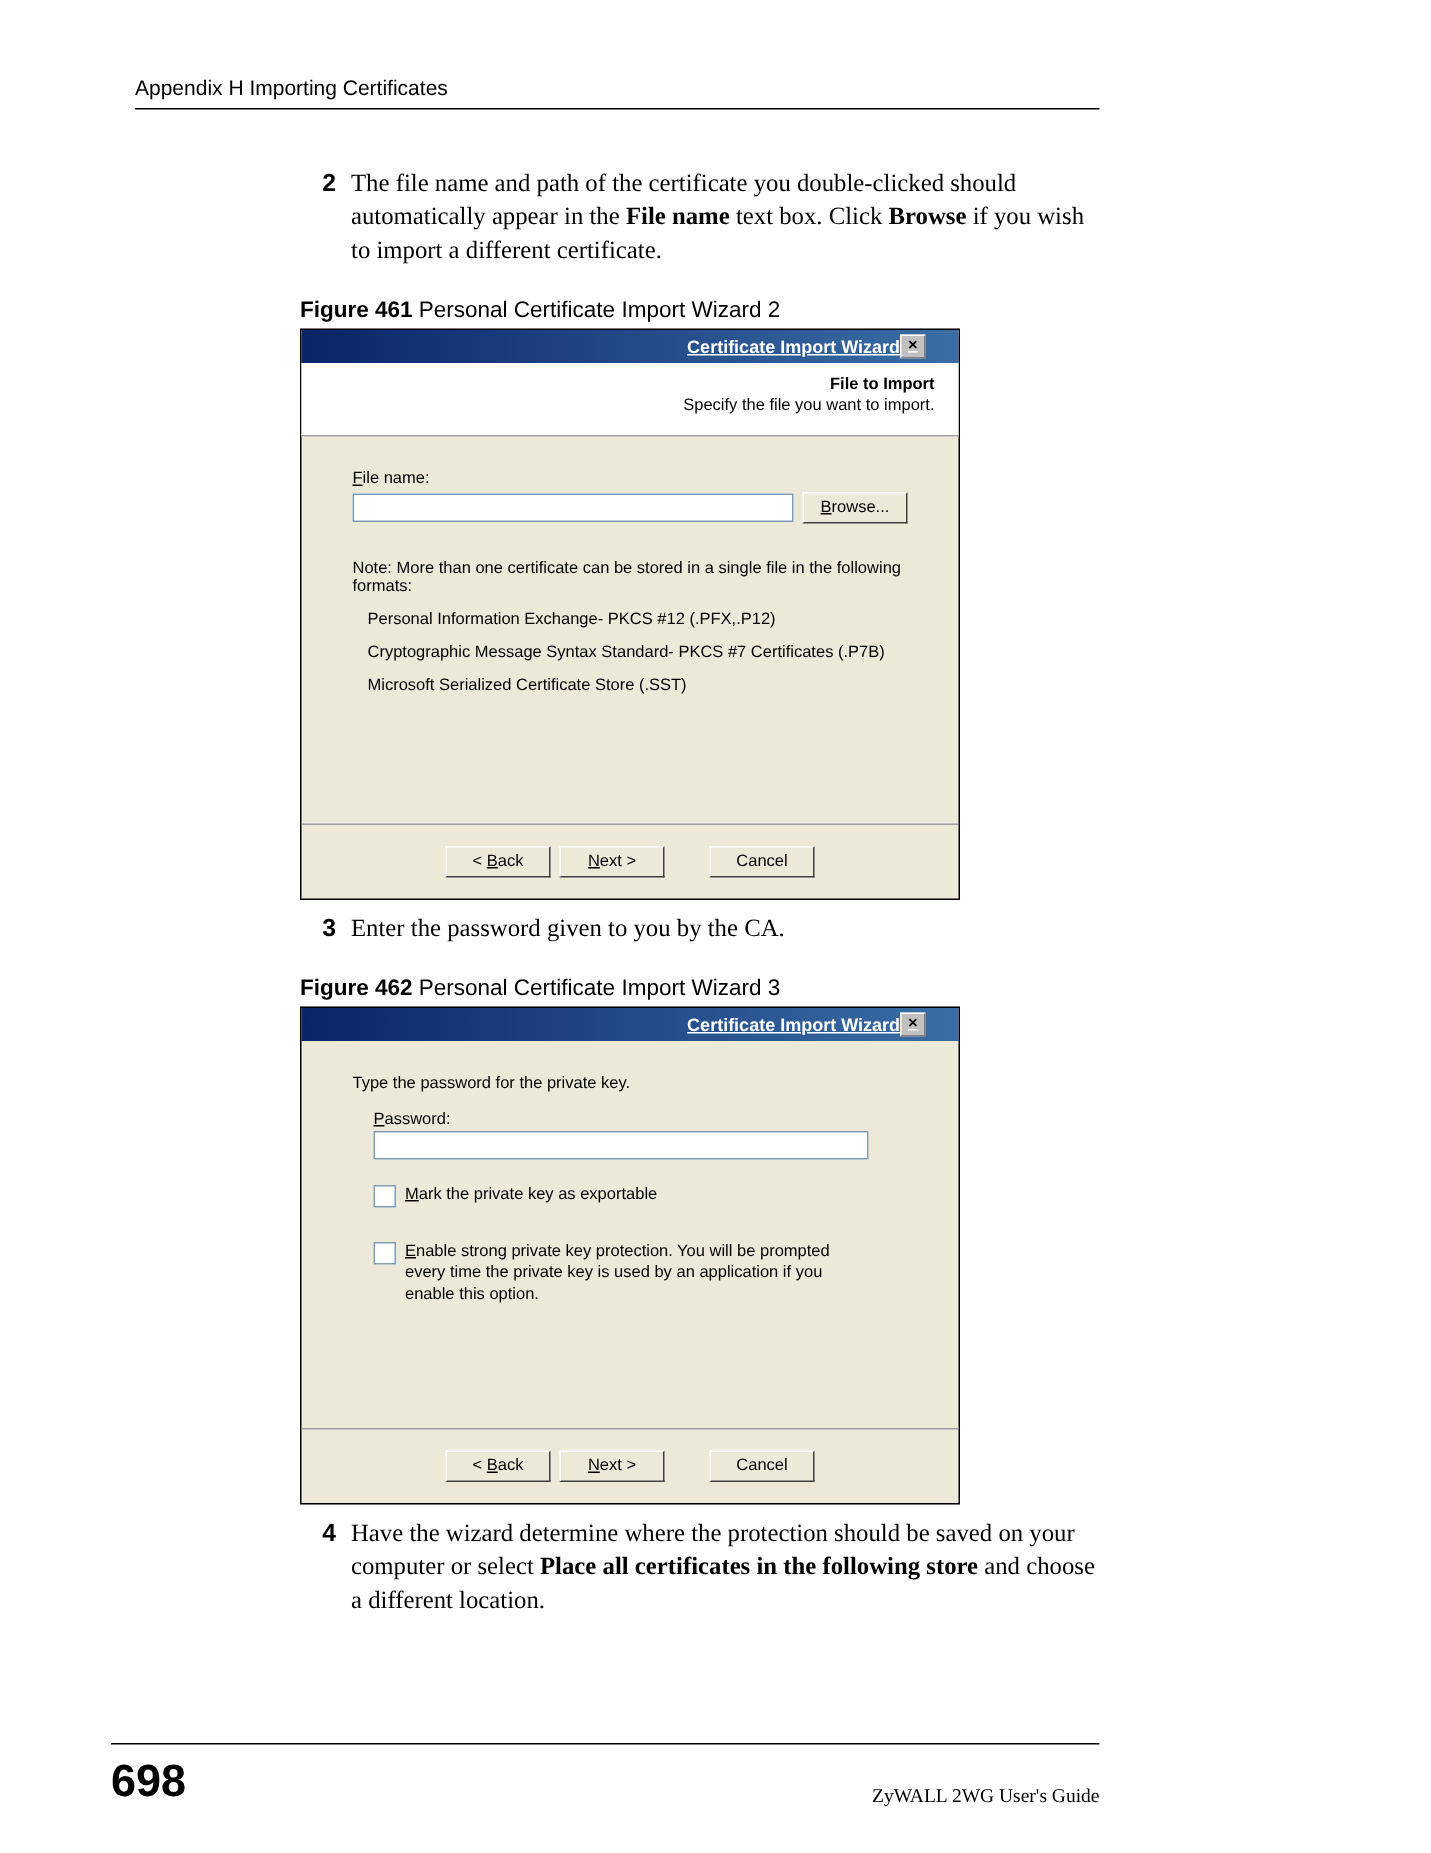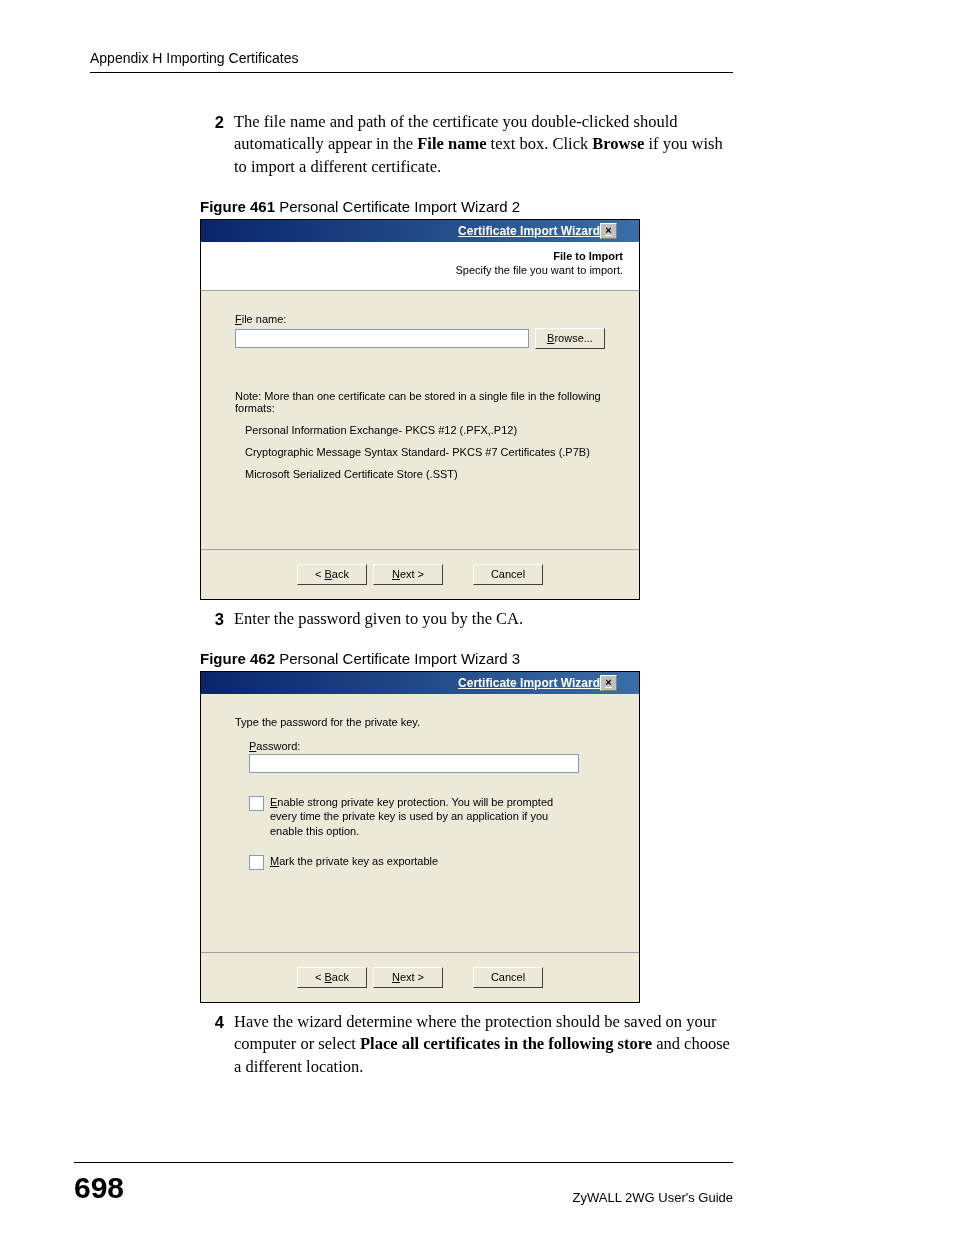--- a/index.html
+++ b/index.html
@@ -121,21 +121,21 @@
     min-width:70px;
     padding:0 10px;
     border:1px solid #404040;
     border-top-color:#fff;
     border-left-color:#fff;
     background:#ece9d8;
     box-sizing:border-box;
     line-height:18px;
     text-align:center;
   }
-  .note-block { margin-top:41px; }
+  .note-block { margin-top:24px; }
   .note-block div { margin-bottom:10px; }
   .note-block .indent { margin-left:10px; }
   .wiz-foot {
     border-top:1px solid #a0a0a0;
     padding:14px 12px 14px 12px;
     display:flex;
     justify-content:center;
     gap:6px;
   }
   .wiz-foot .gap { width:18px; }
@@ -169,21 +169,21 @@
     display:flex;
     justify-content:space-between;
     align-items:flex-end;
   }
   .page-num {
     font-family: Arial, Helvetica, sans-serif;
     font-size:30px;
     font-weight:bold;
   }
   .guide {
-    font-family: Liberation Sans, sans-serif;
+    font-family: Liberation Serif, serif;
     font-size:13px;
   }
 </style>
 </head>
 <body>
 
 <div class="page">
   <div class="header-line">Appendix H Importing Certificates</div>
 
   <div class="body-area">
@@ -254,32 +254,32 @@
       <div class="wiz-body" style="min-height:226px;">
         <div>Type the password for the private key.</div>
         <div style="margin-top:12px; margin-left:14px;">
           <div class="label-line">
             <span class="u">P</span><span>assword:</span>
           </div>
           <div class="pwd-input-wrap">
             <input class="txt-input" type="password" style="width: 330px;">
           </div>
 
+          <div class="chk-row second">
+            <div class="chkbox"></div>
+            <div class="chk-text">
+              <span class="u">M</span><span>ark the private key as exportable</span>
+            </div>
+          </div>
           <div class="chk-row">
             <div class="chkbox"></div>
             <div class="chk-text">
               <span class="u">E</span><span>nable strong private key protection. You will be prompted every time the private key is used by an application if you enable this option.</span>
             </div>
           </div>
-          <div class="chk-row second">
-            <div class="chkbox"></div>
-            <div class="chk-text">
-              <span class="u">M</span><span>ark the private key as exportable</span>
-            </div>
-          </div>
         </div>
       </div>
       <div class="wiz-foot">
         <div class="winbtn">
           <span>&lt; </span><span class="u">B</span><span>ack</span>
         </div>
         <div class="winbtn">
           <span class="u">N</span><span>ext &gt;</span>
         </div>
         <div class="gap"></div>

